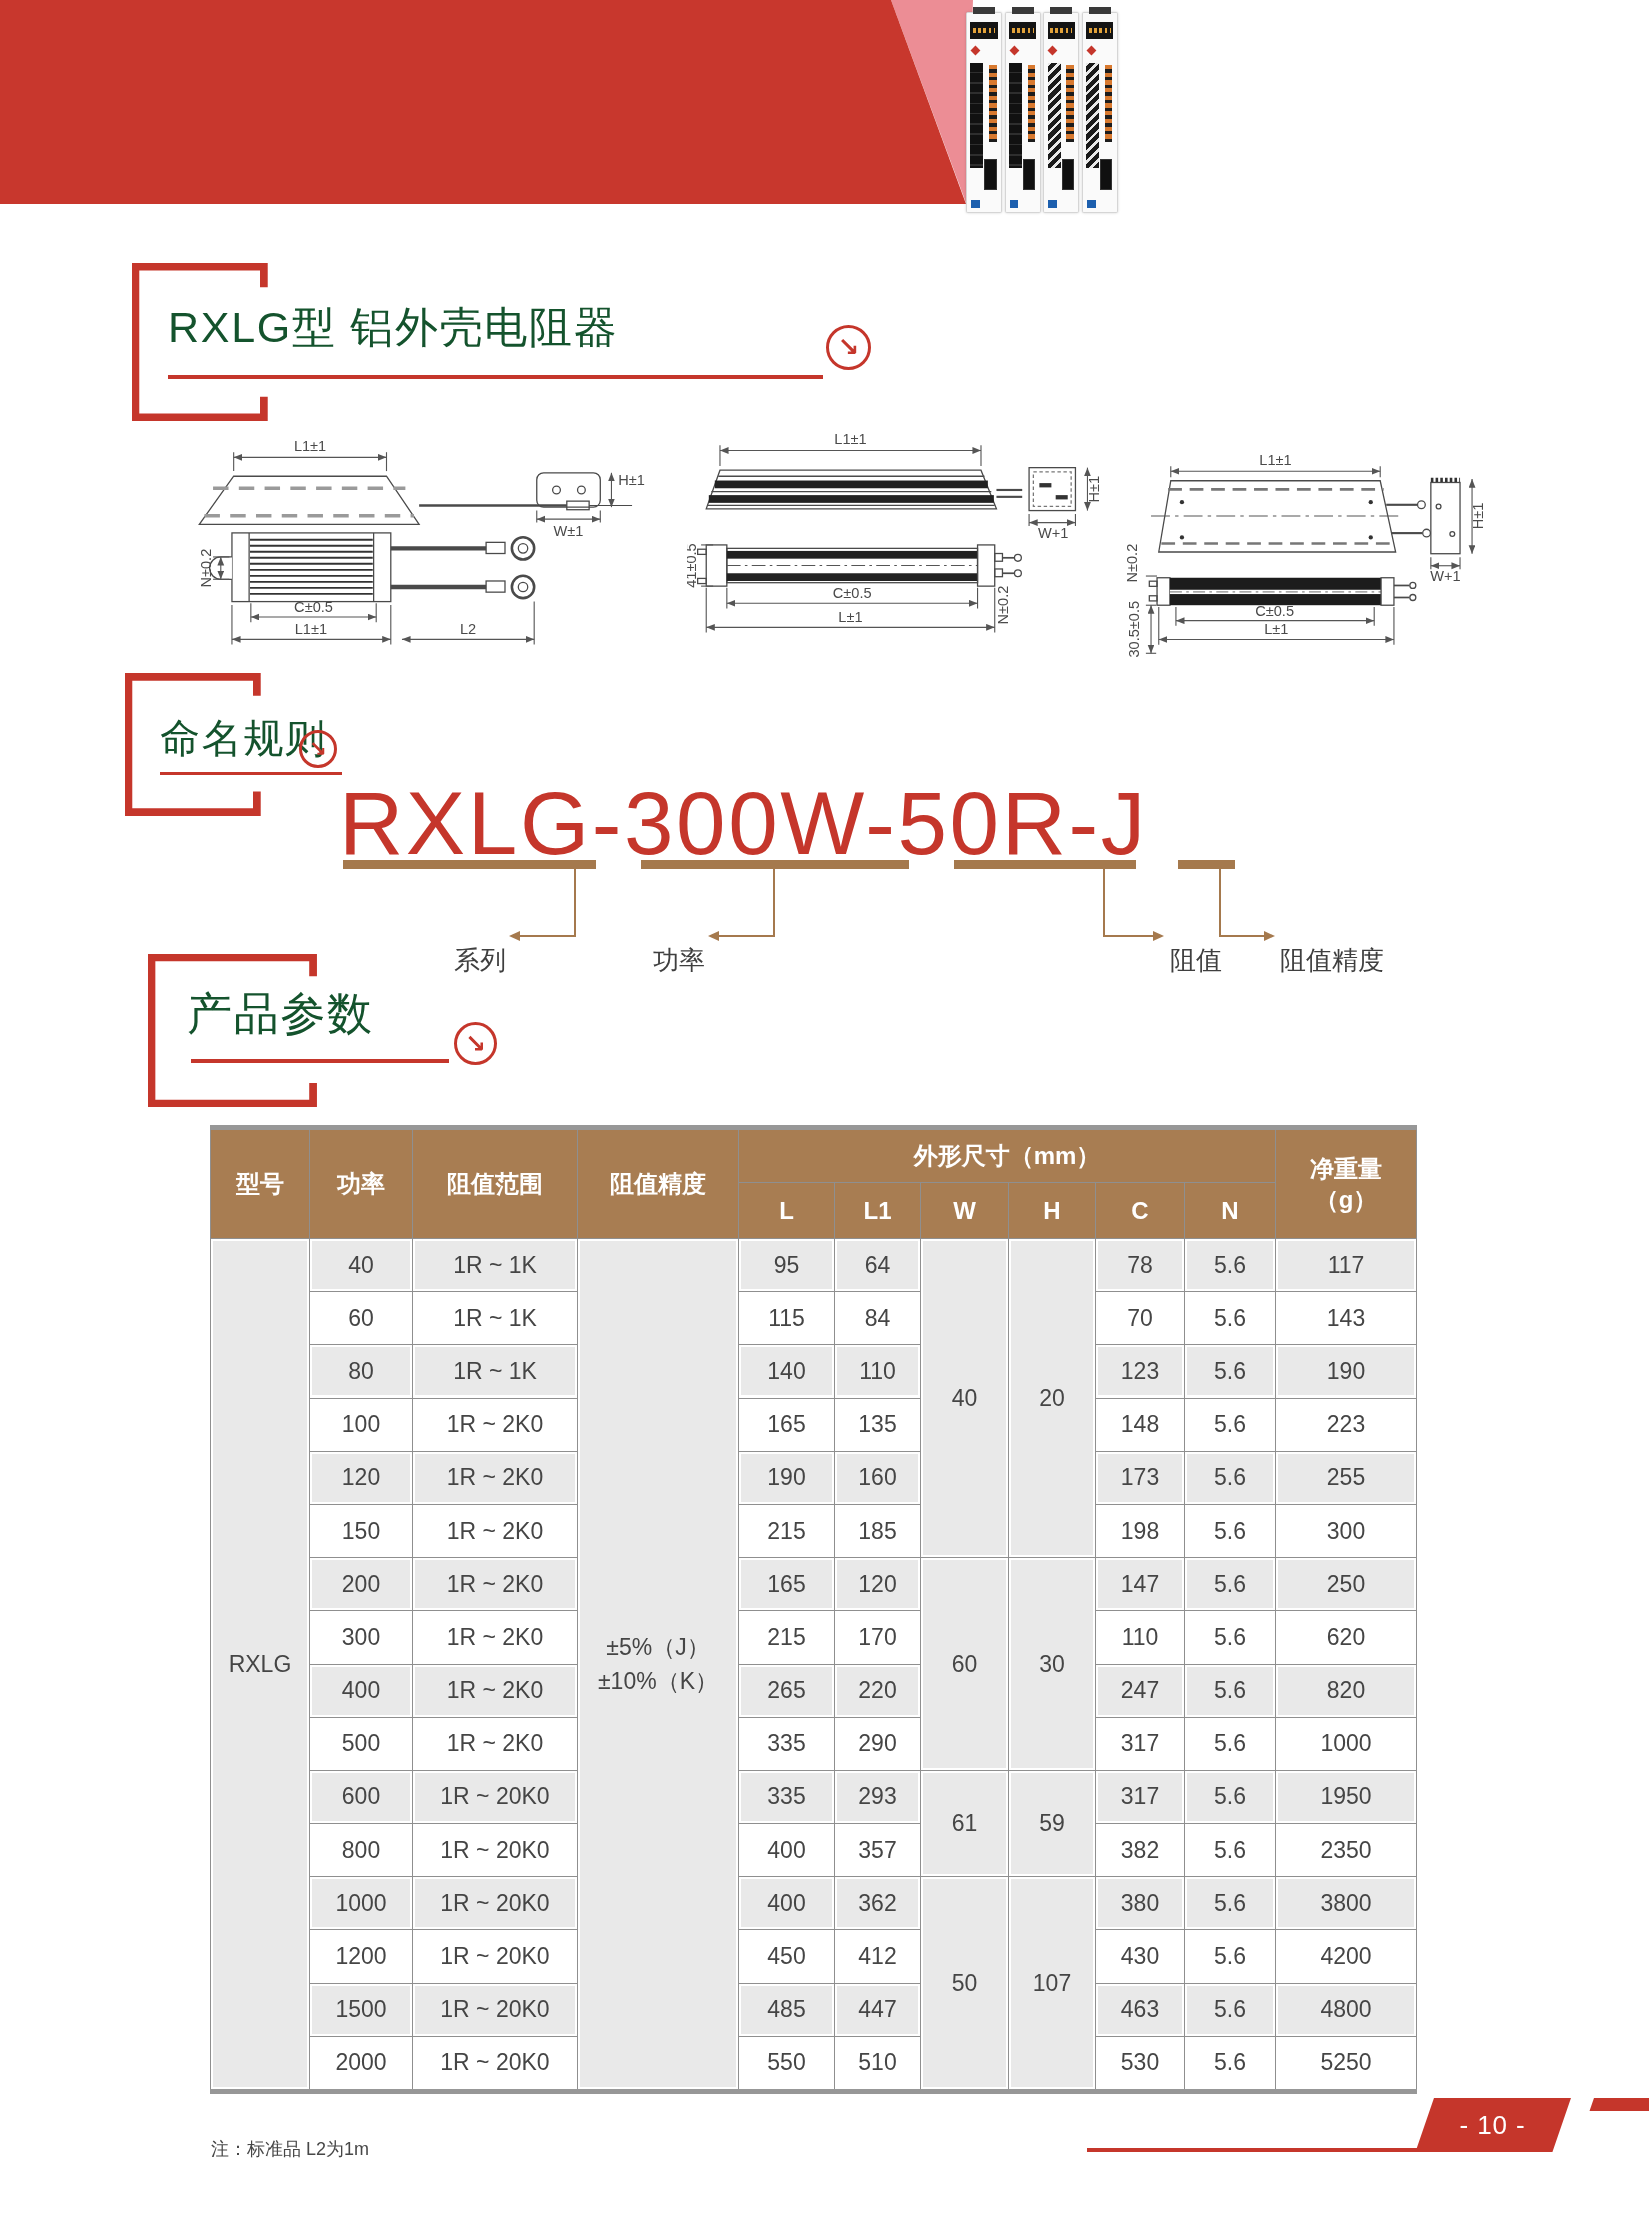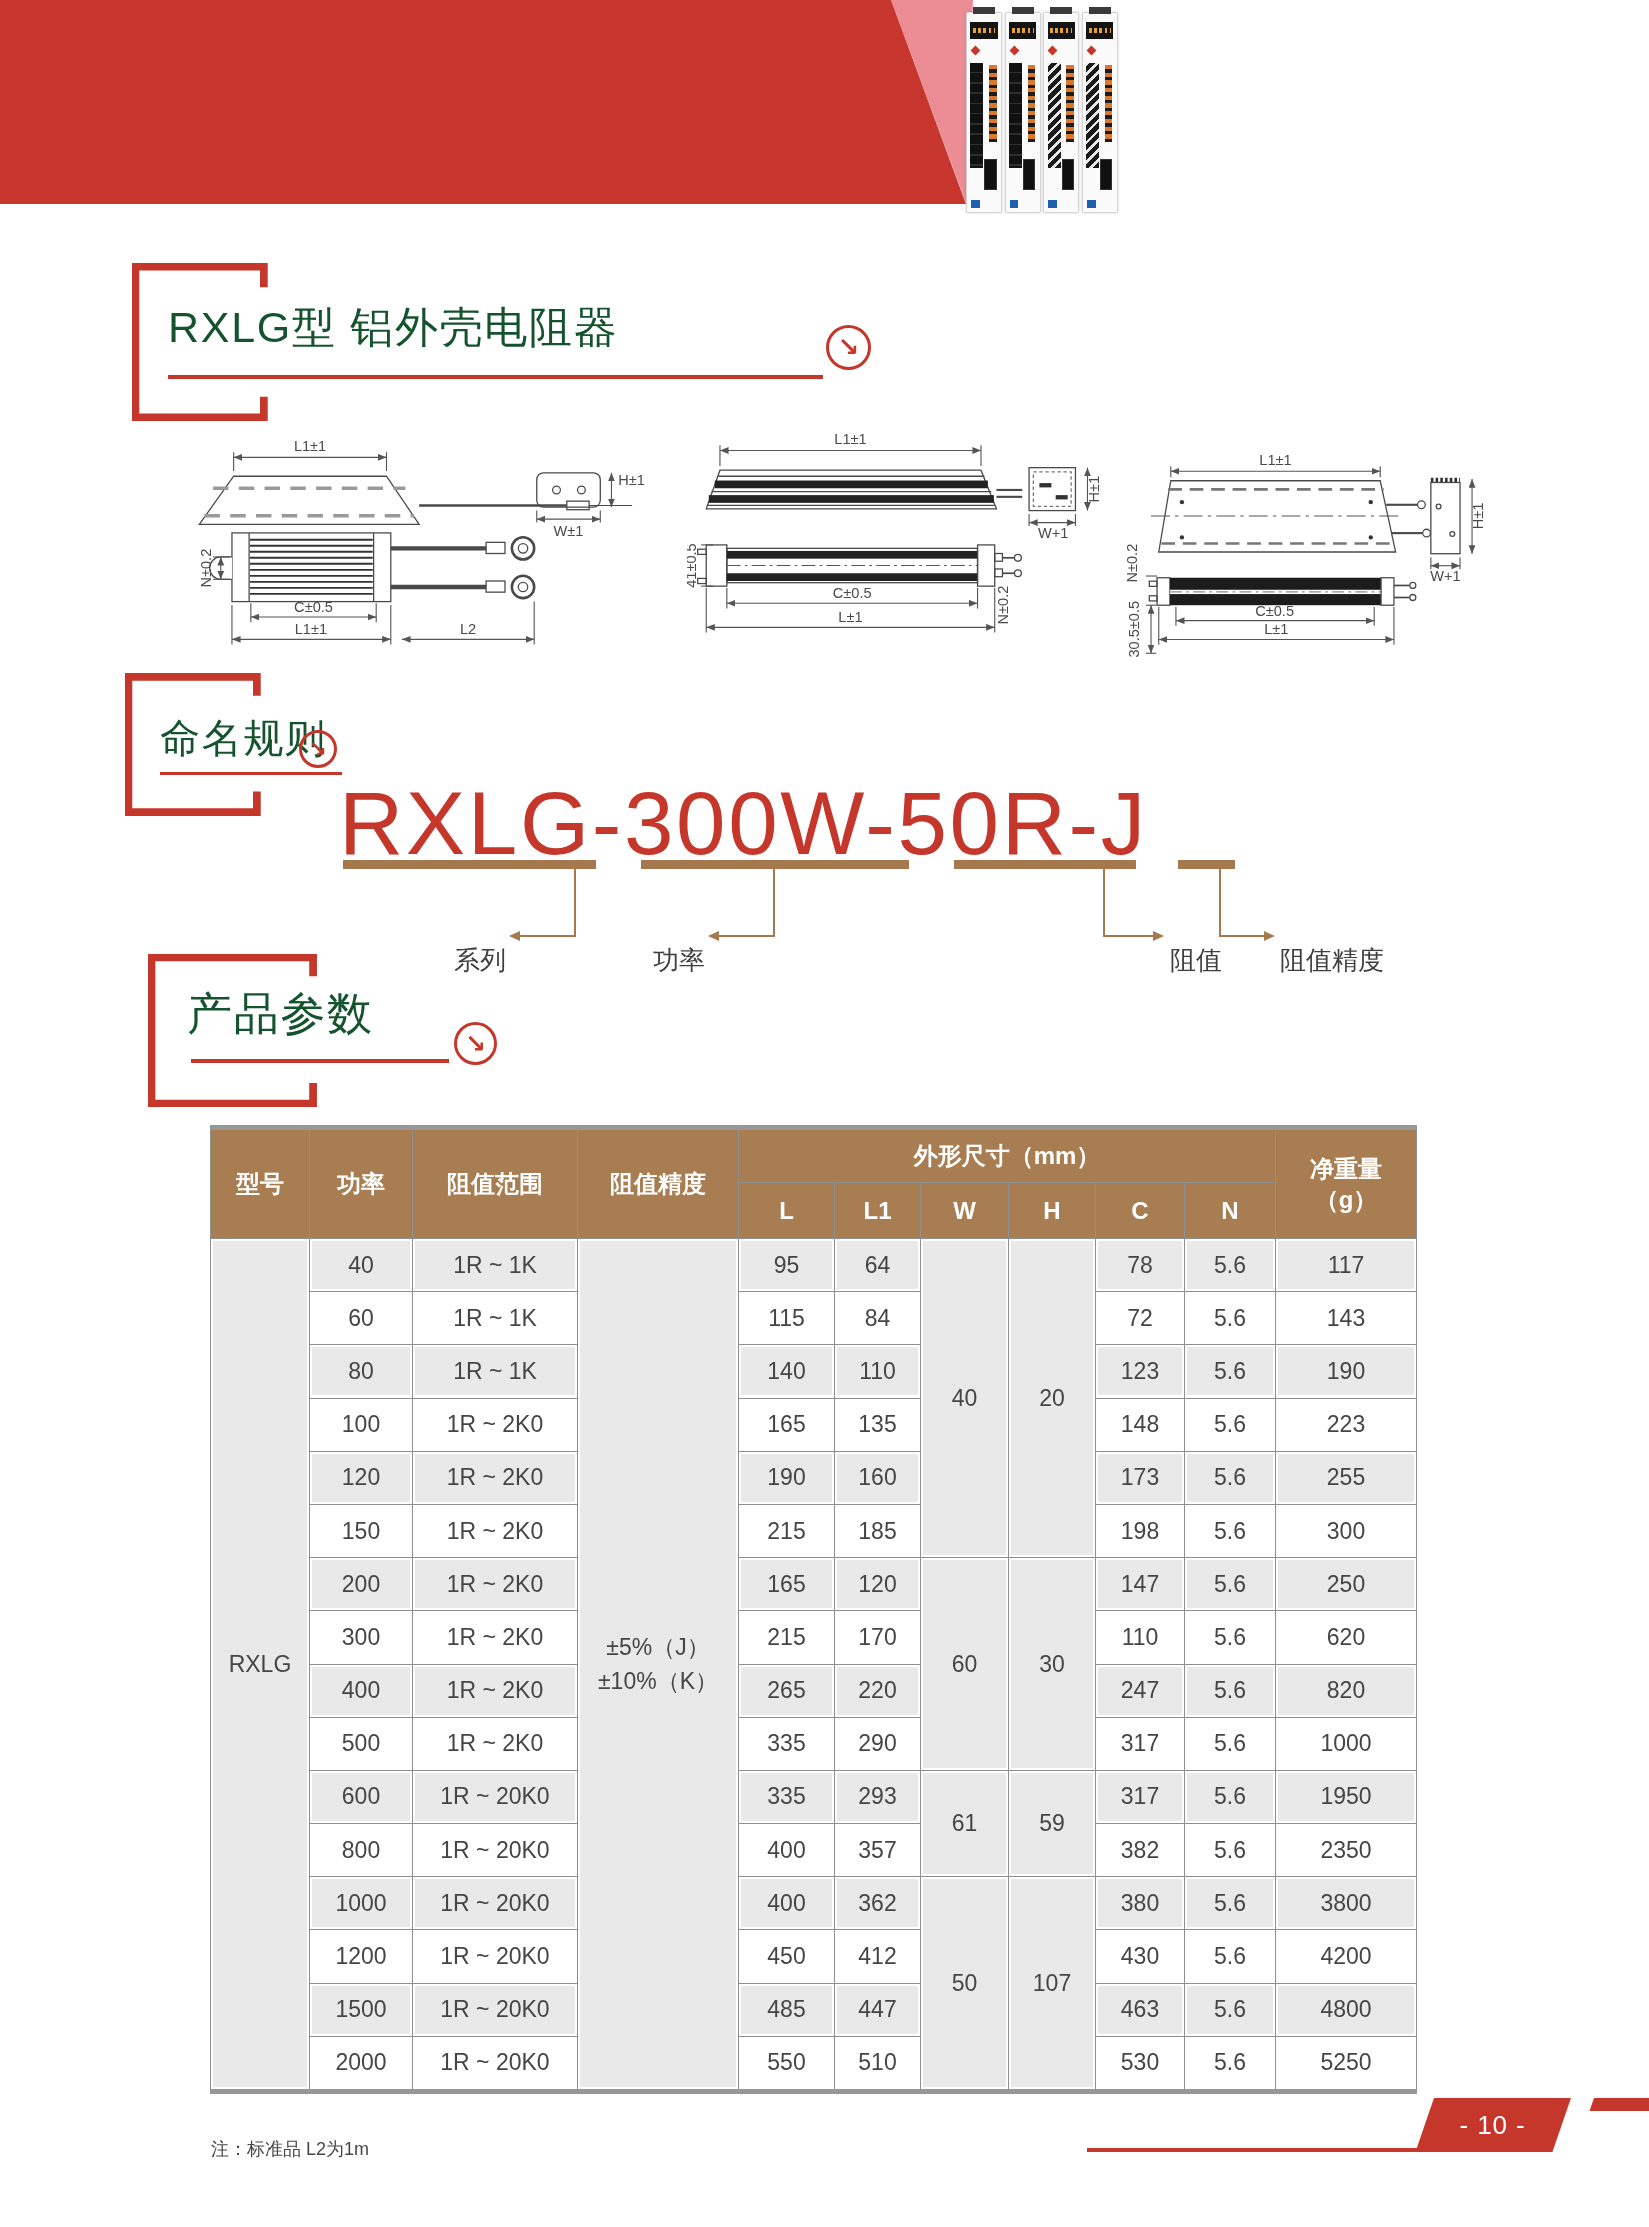--- a/index.html
+++ b/index.html
@@ -423,21 +423,21 @@
             <td class="merged" rowspan="6">20</td>
             <td>78</td>
             <td>5.6</td>
             <td>117</td>
           </tr>
           <tr>
             <td>60</td>
             <td>1R ~ 1K</td>
             <td>115</td>
             <td>84</td>
-            <td>72</td>
+            <td>70</td>
             <td>5.6</td>
             <td>143</td>
           </tr>
           <tr class="alt">
             <td>80</td>
             <td>1R ~ 1K</td>
             <td>140</td>
             <td>110</td>
             <td>123</td>
             <td>5.6</td>

